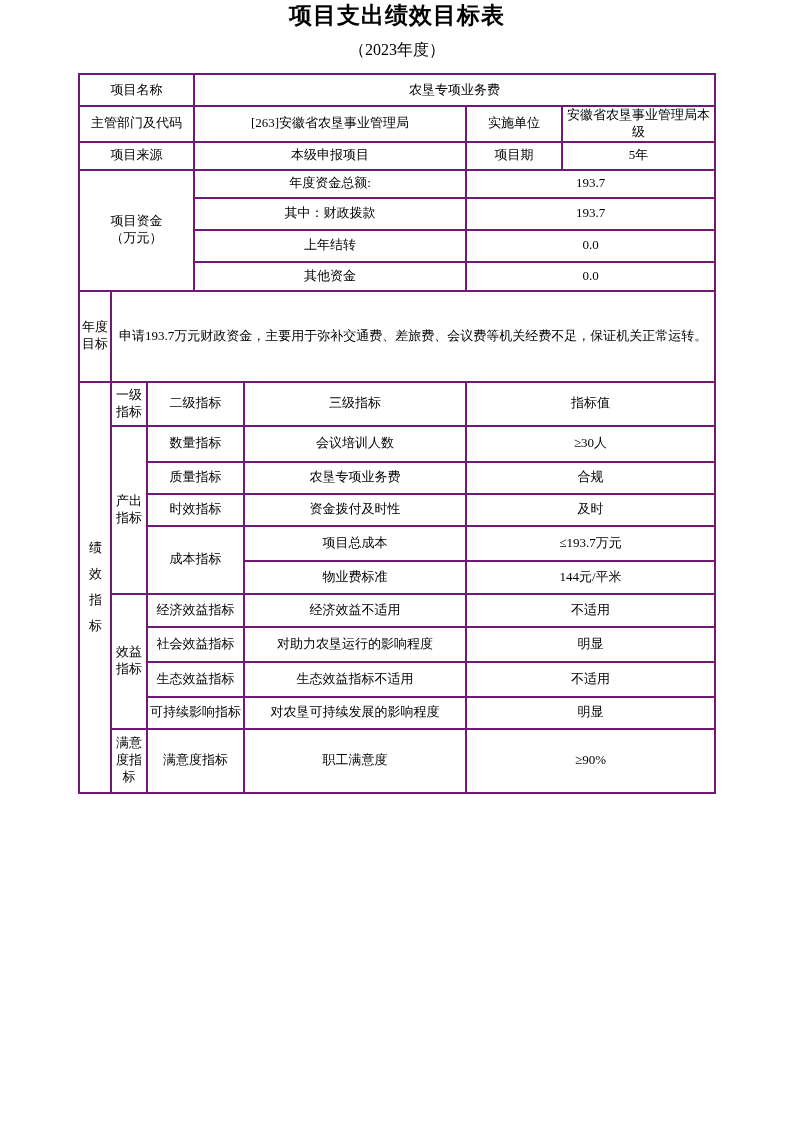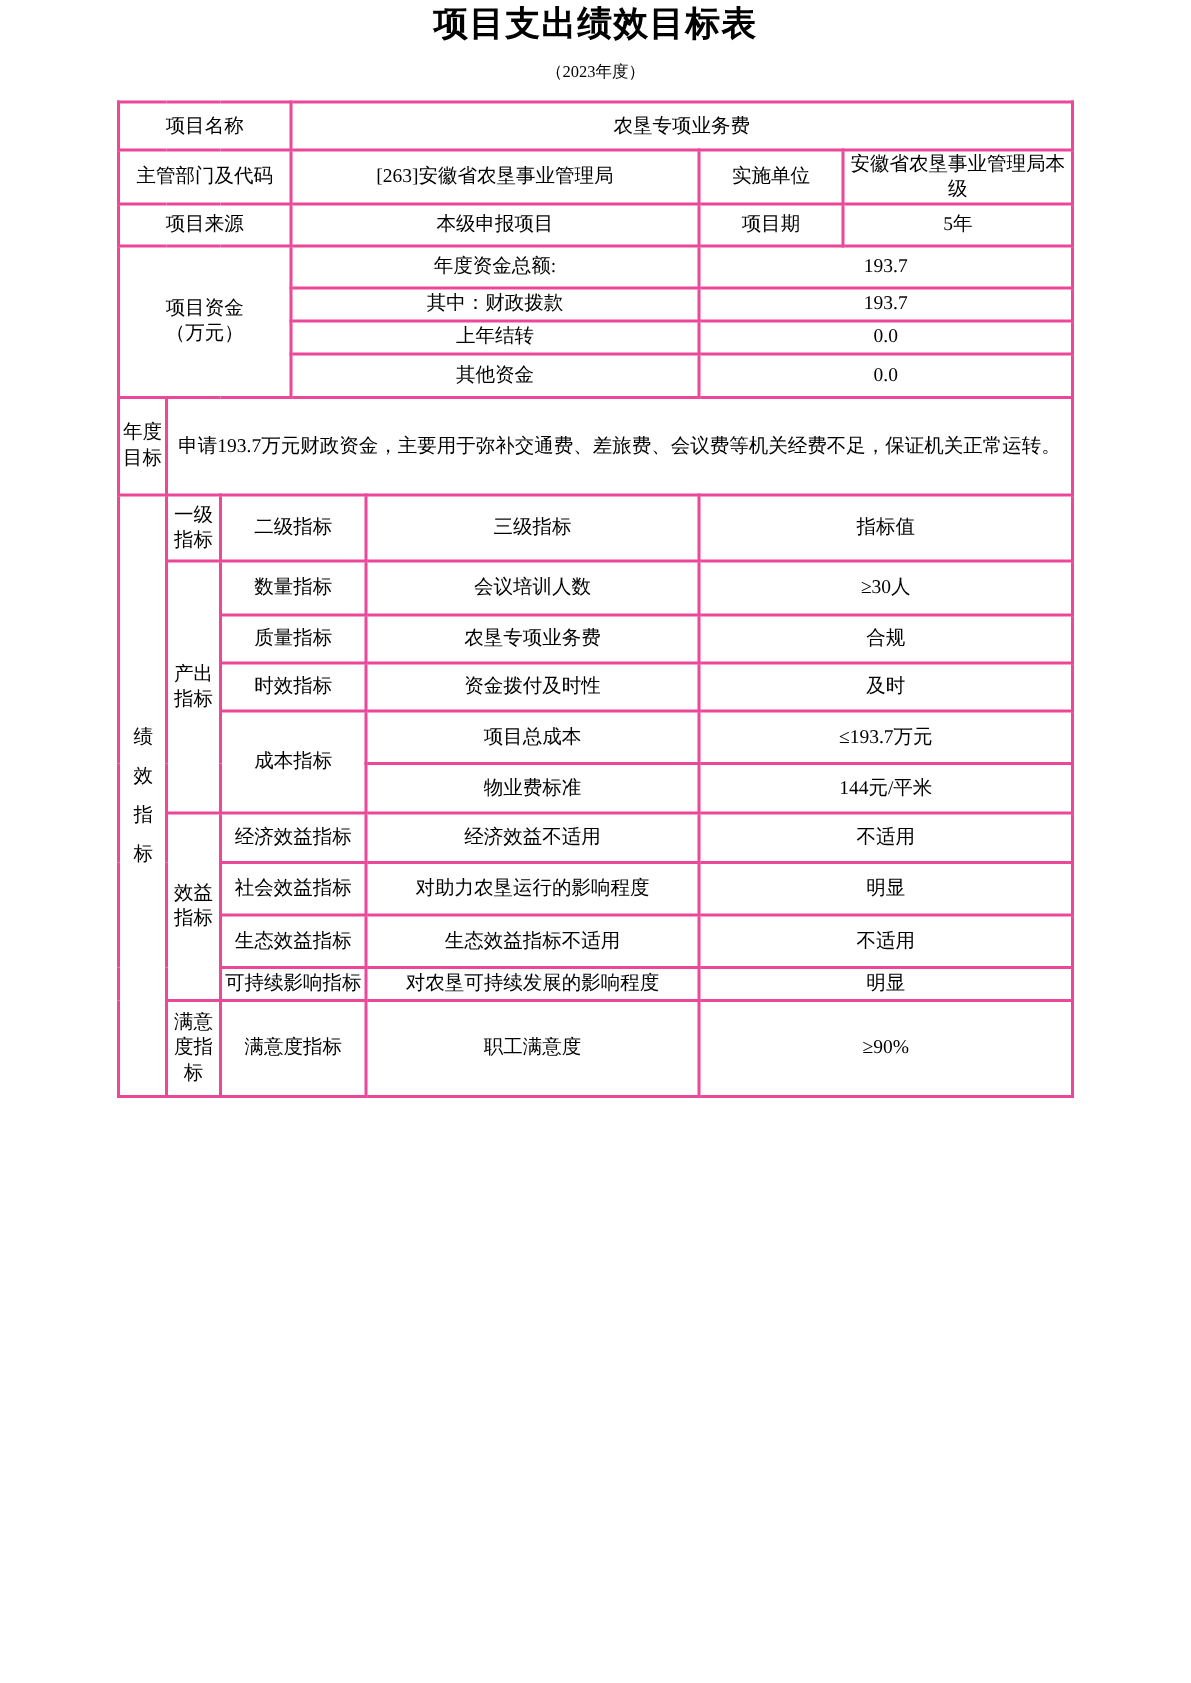--- a/index.html
+++ b/index.html
@@ -15,40 +15,40 @@
     margin:0;
     text-align:center;
     font-size:23px;
     font-weight:bold;
     letter-spacing:1px;
     font-family:"Liberation Sans", sans-serif;
   }
   .doc-subtitle{
     margin-top:9px;
     text-align:center;
-    font-size:11px;
+    font-size:16px;
   }
   table.main{
     border-collapse:collapse;
     table-layout:fixed;
     width:636px;
     margin:12px auto 0 auto;
   }
   table.main td{
-    border:2px solid #ec4899;
+    border:2px solid #701a75;
     font-size:13px;
     text-align:center;
     vertical-align:middle;
     padding:0;
     line-height:1.3;
     overflow:hidden;
   }
   
-  .r32{height:32px}.r28{height:28px}.r30{height:22px}.r29{height:29px}
-  .r86{height:65px}.r44{height:44px}.r36{height:36px}.r35{height:35px}
+  .r32{height:32px}.r28{height:28px}.r30{height:32px}.r29{height:29px}
+  .r86{height:91px}.r44{height:44px}.r36{height:36px}.r35{height:35px}
   .r33{height:33px}.r72{height:64px}
   
   .cell-left{text-align:left;padding-left:5px;}
   .fund-name{text-align:left;padding-left:12px;}
   .fund-indent{padding-left:33px;}
   .num{text-align:right;padding-right:4px;}
   .goal-text{text-align:left;padding:0 10px;line-height:1.6;}
   .wrap{word-break:break-all;line-height:19px;}
   .vert-label div{
     width:14px;margin:0 auto;

